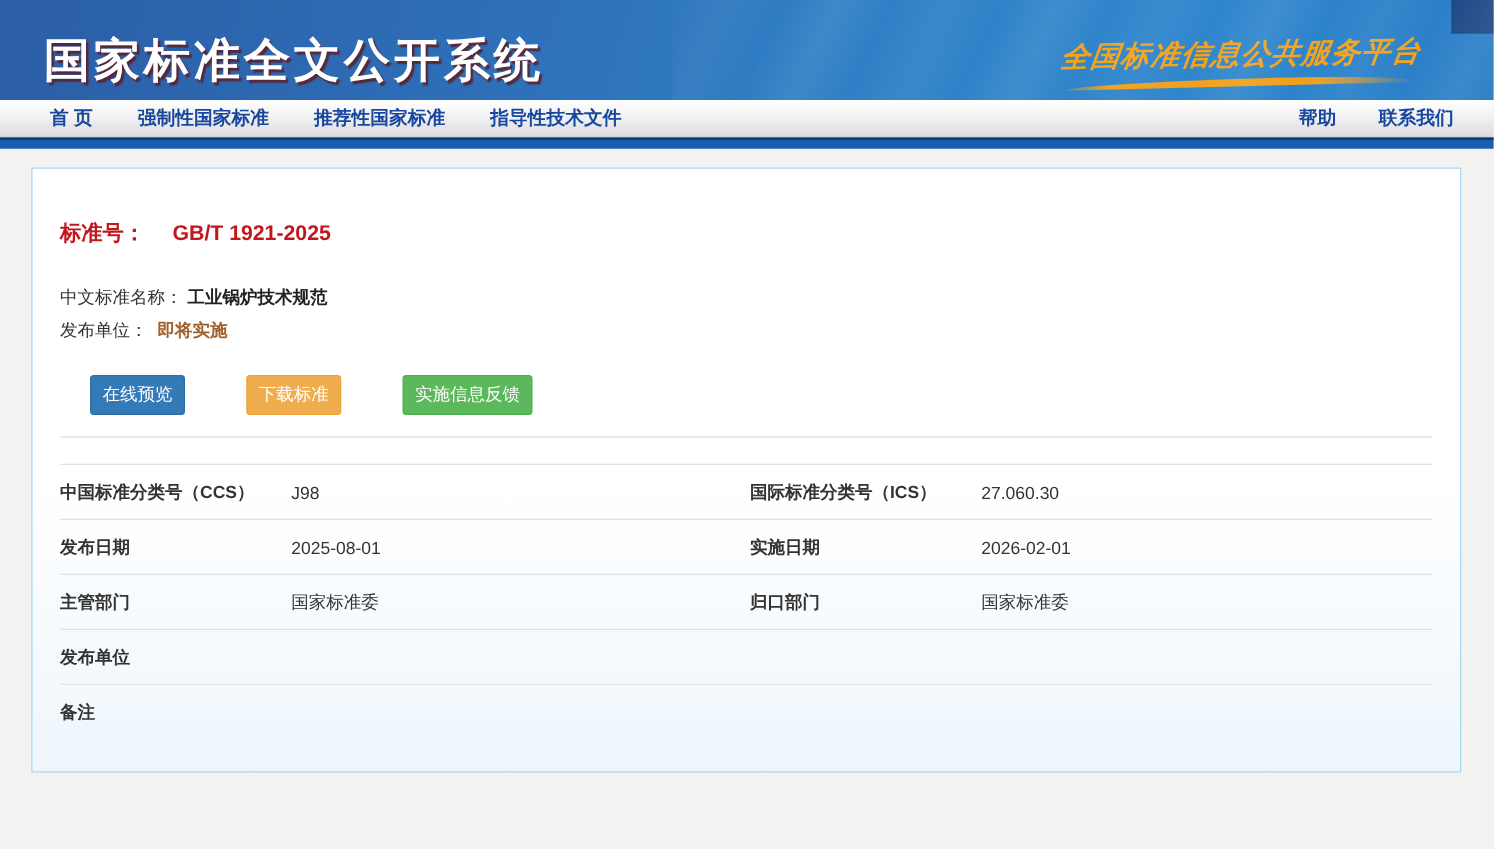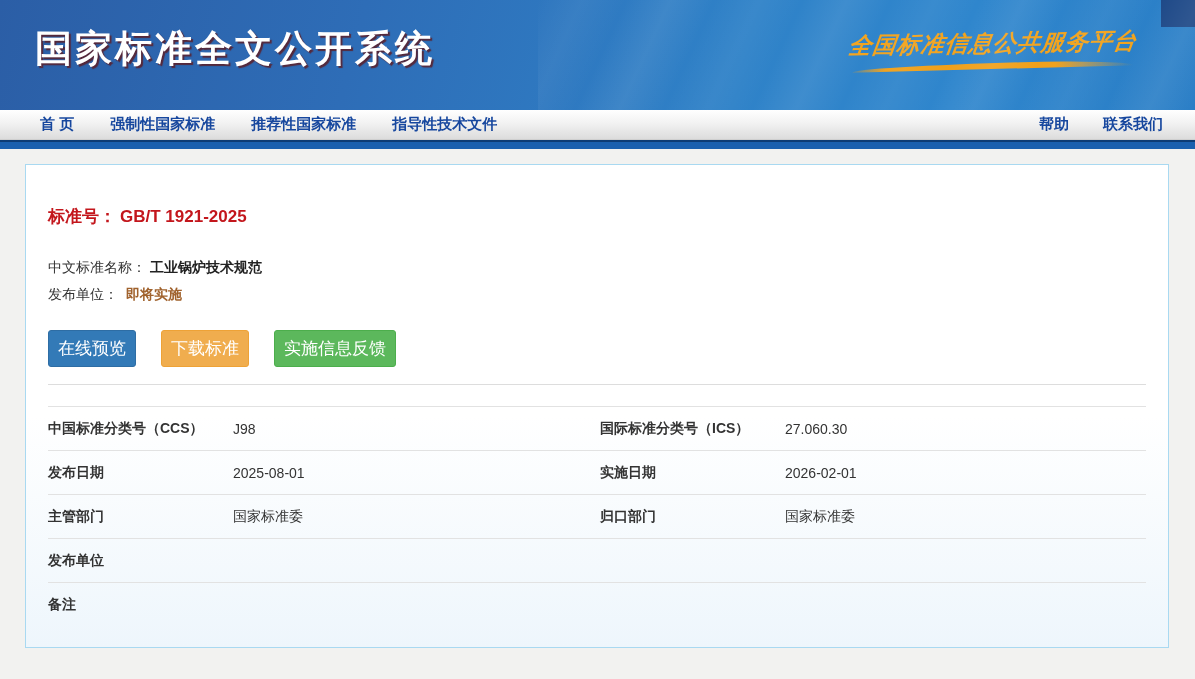--- a/index.html
+++ b/index.html
@@ -6,21 +6,21 @@
   html,body { width: 1195px; height: 679px; overflow: hidden; }
   body {
     font-family: "Liberation Sans", "DejaVu Sans", sans-serif;
     background: #f2f2f0;
     color: #333;
   }
 
   
   .banner {
     position: relative;
-    height: 110px;
+    height: 80px;
     background: linear-gradient(105deg, #2b5ea6 0%, #2e6db7 30%, #2f82c8 62%, #2f86cd 80%, #2a7ec6 100%);
     overflow: hidden;
   }
   .banner::after {
     content: "";
     position: absolute;
     right: 0; top: 0; width: 55%; height: 100%;
     background: repeating-linear-gradient(115deg,
       rgba(255,255,255,0) 0px, rgba(255,255,255,0.05) 40px,
       rgba(255,255,255,0) 80px, rgba(255,255,255,0.08) 120px,
@@ -95,39 +95,40 @@
   
   .card {
     margin: 15px 26px 0 25px;
     height: 484px;
     border: 1px solid #a9d9f1;
     background: linear-gradient(to bottom, #ffffff 0%, #ffffff 52%, #eef6fc 100%);
     padding: 40px 22px 0 22px;
   }
 
   .std-number-line { font-size: 17px; font-weight: bold; color: #c3161c; }
-  .std-number-line .num { margin-left: 4px; }
+  .std-number-line .num { margin-left: 22px; }
 
   .meta { margin-top: 26px; }
   .meta-line { font-size: 14px; line-height: 27px; color: #333; }
   .meta-label { color: #333; }
   .meta-value-bold { font-weight: bold; color: #222; margin-left: 4px; }
   .meta-value { color: #333; margin-left: 4px; }
   .meta-status { font-weight: bold; color: #a0622d; margin-left: 8px; }
 
   .btn-row { margin-top: 22px; display: flex; gap: 25px; }
   .btn {
     display: inline-block;
-    font-size: 17px;
+    font-size: 14px;
     color: #ffffff;
     padding: 6px 9px;
     border-radius: 3px;
     border: 1px solid transparent;
     cursor: pointer;
     white-space: nowrap;
+    margin-left: 24px;
   }
   .btn-blue   { background: #337ab7; border-color: #2e6da4; }
   .btn-orange { background: #f0ad4e; border-color: #eea236; }
   .btn-green  { background: #5cb85c; border-color: #4cae4c; }
 
   .divider {
     margin-top: 17px;
     border: none;
     border-top: 1px solid #dddddd;
     height: 0;

